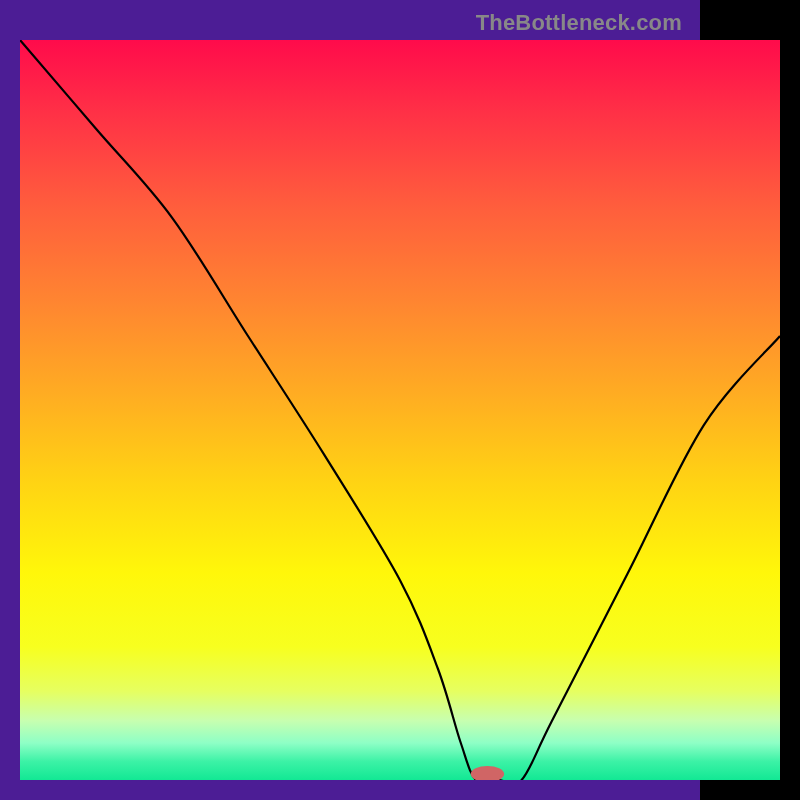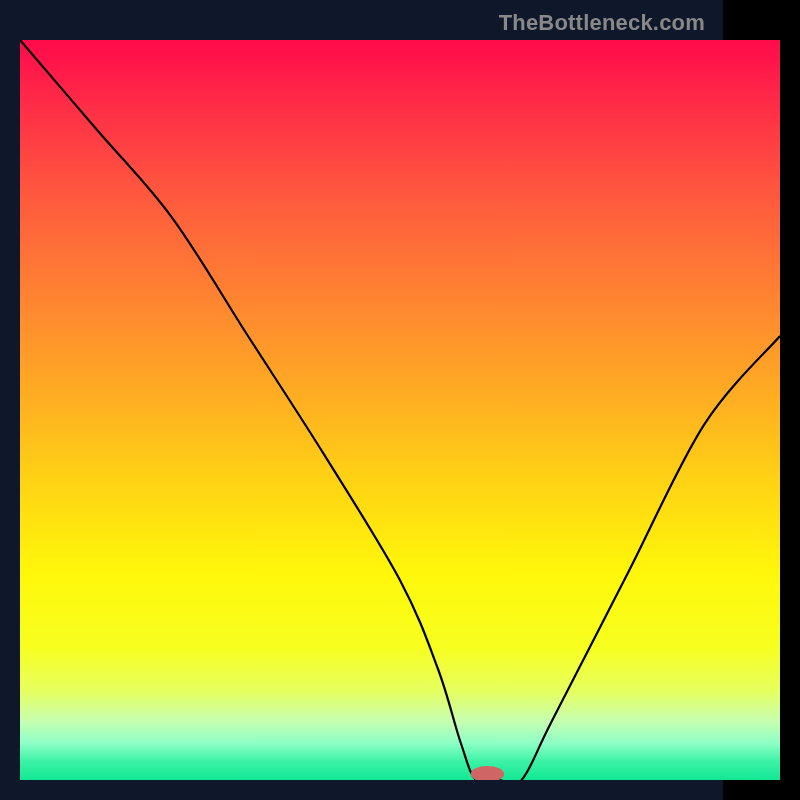--- a/index.html
+++ b/index.html
@@ -8,22 +8,21 @@
     width: 800px;
     height: 800px;
     overflow: hidden;
     background: #000;
     font-family: Arial, Helvetica, sans-serif;
   }
   .frame {
     position: relative;
     width: 700px;
     height: 800px;
-    background: #0f172a;
-    padding-left: 23px;
+    background: #4c1d95;
   }
   .plot {
     position: absolute;
     left: 20px;
     top: 40px;
     width: 760px;
     height: 740px;
     overflow: hidden;
   }
   .watermark {

